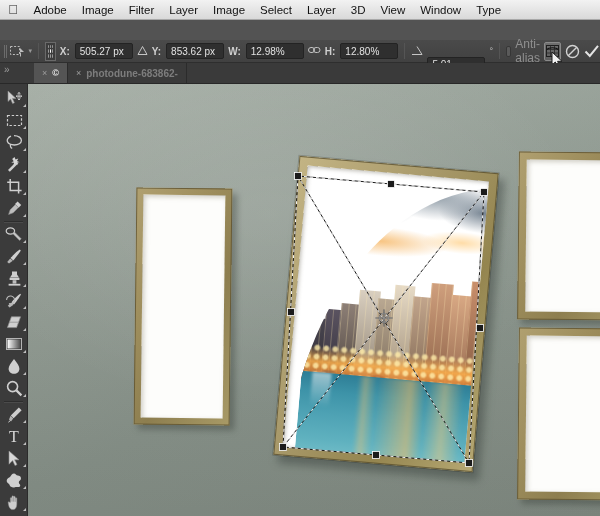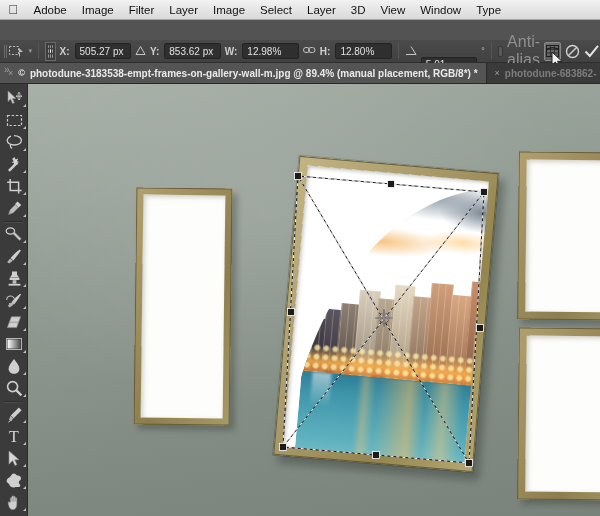--- a/index.html
+++ b/index.html
@@ -78,21 +78,21 @@
   }
   .fld.sm { min-width: 46px; }
   .fld.ang { min-width: 50px; margin-top: 27px; }
   .glyph-tri { font-size: 10px; color: #c2c2c2; }
   .chain { font-size: 11px; color: #bdbdbd; letter-spacing: -1px; }
   .deg { font-size: 9px; color: #c0c0c0; }
   .chk {
     width: 11px; height: 11px; background: #5a5a5a;
     border: 1px solid #363636; border-radius: 2px; display: inline-block;
   }
-  .aa-label { color: #8f8f8f; font-size: 16px; }
+  .aa-label { color: #8f8f8f; font-size: 12px; }
   .warpbtn {
     width: 21px; height: 19px; background: linear-gradient(#6f6f6f, #5d5d5d);
     border: 1px solid #8a8a8a; border-radius: 2px;
     display: flex; align-items: center; justify-content: center; position: relative;
   }
   .icon-btn { width: 19px; height: 19px; display: flex; align-items: center; justify-content: center; }
   .cursor-arrow { position: absolute; pointer-events: none; }
 
   
   .tabbar {
@@ -386,21 +386,20 @@
         <path d="M1.5 7.5 L5.8 12 L14 1.8" fill="none" stroke="#e4e4e4" stroke-width="2"></path>
       </svg>
     </span>
   </div>
 
   <div class="tabbar">
     <div class="tab-grip"></div>
     <div class="tab active">
       <span class="x">×</span>
       <span class="copyright">©</span>
-      <span>photodune-3183538-empt-frames-on-gallery-wall-m.jpg @ 89.4% (manual placement, RGB/8*) *</span>
     </div>
     <div class="tab inactive">
       <span class="x">×</span>
       <span>photodune-683862-</span>
     </div>
   </div>
 
   <div class="toolbar">
 
     <div class="tool">

